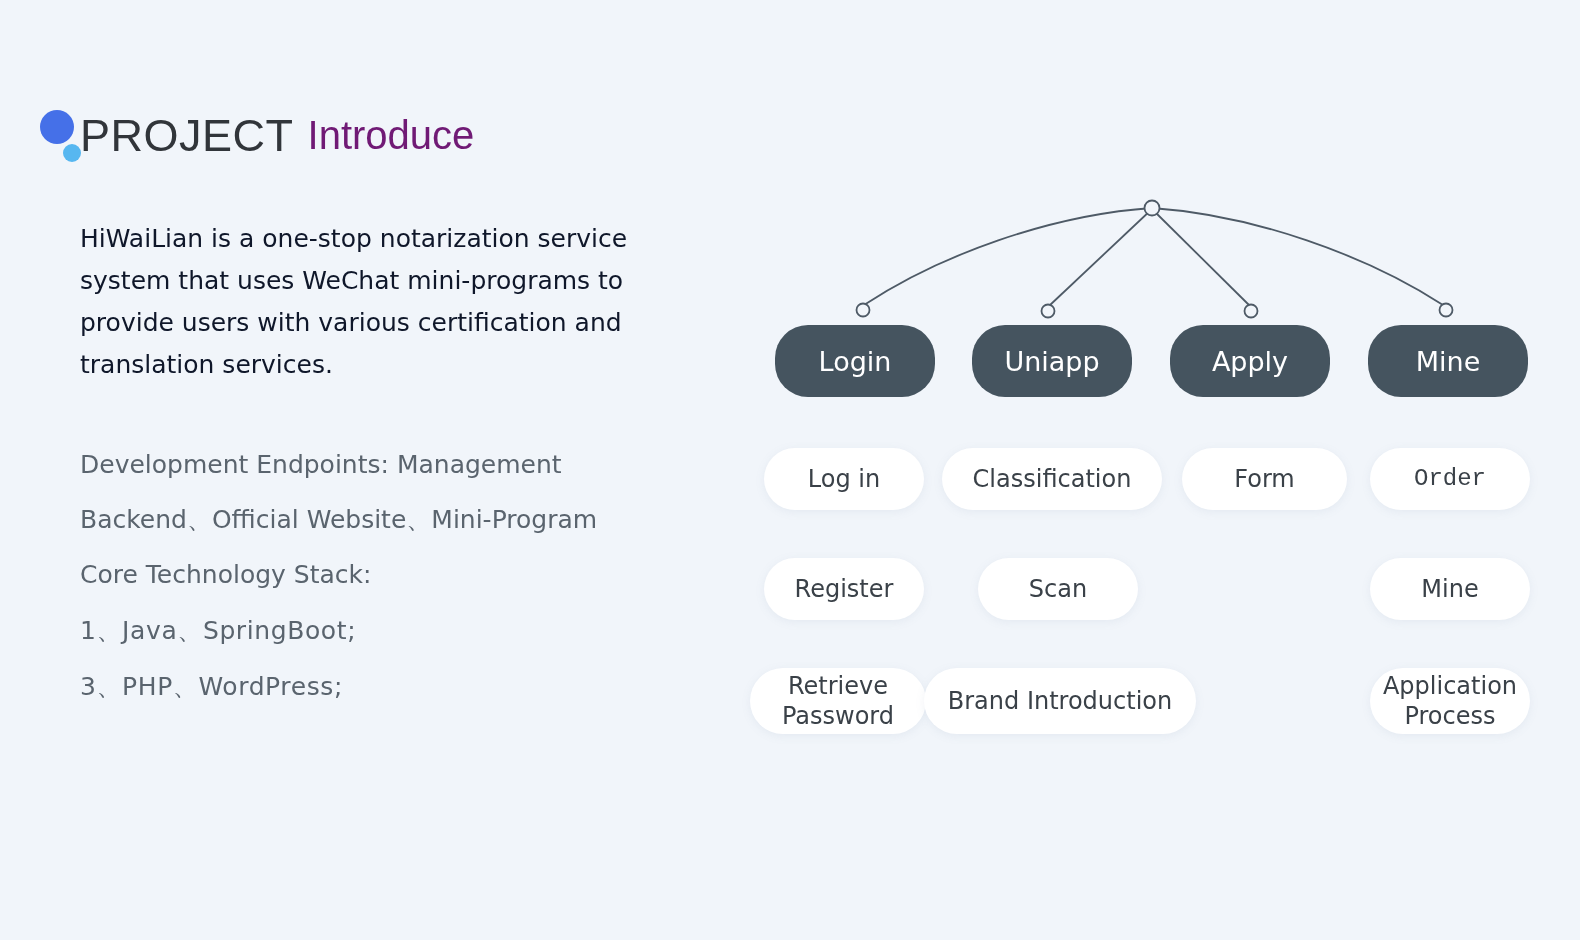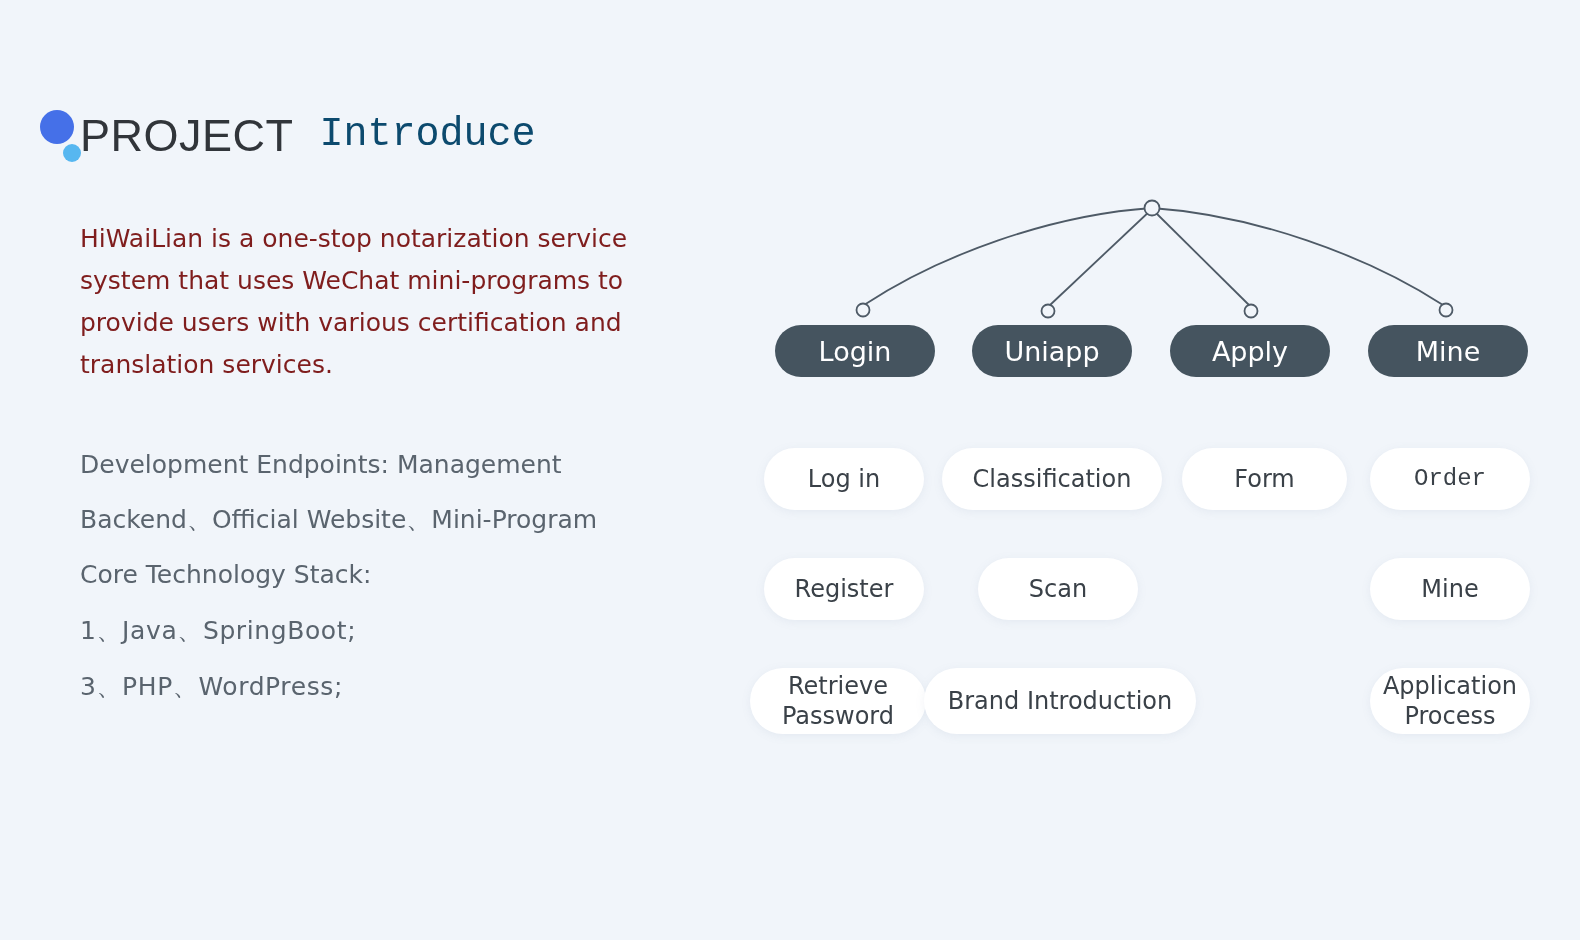--- a/index.html
+++ b/index.html
@@ -60,34 +60,34 @@
     font-size: 45px;
     letter-spacing: 0.5px;
     color: #31353a;
     font-weight: 400;
     margin-left: -8px;
     line-height: 1;
     font-family: "Liberation Sans", sans-serif;
   }
   #introduce-word {
     font-size: 40px;
-    color: #0c4a6e;
-    margin-left: 26px;
+    color: #701a75;
+    margin-left: 14px;
     line-height: 1;
-    font-family: Liberation Mono, monospace;
+    font-family: Liberation Sans, sans-serif;
   }
 
   #intro-paragraph {
     position: absolute;
     left: 80px;
     top: 218px;
     width: 600px;
     font-size: 25px;
     line-height: 42px;
-    color: #7f1d1d;
+    color: #0f172a;
     font-family: "DejaVu Sans", sans-serif;
   }
 
   #tech-block {
     position: absolute;
     left: 80px;
     top: 437px;
     width: 620px;
     font-size: 25px;
     color: #5a646e;
@@ -139,21 +139,21 @@
     left: 0;
     top: 0;
     width: 860px;
     height: 400px;
     pointer-events: none;
   }
 
   .lvl1-pill {
     position: absolute;
     top: 325px;
-    height: 52px;
+    height: 72px;
     border-radius: 33px;
     background: #45545f;
     color: #ffffff;
     font-size: 27px;
     display: flex;
     align-items: center;
     justify-content: center;
     font-family: "DejaVu Sans", sans-serif;
   }
 

